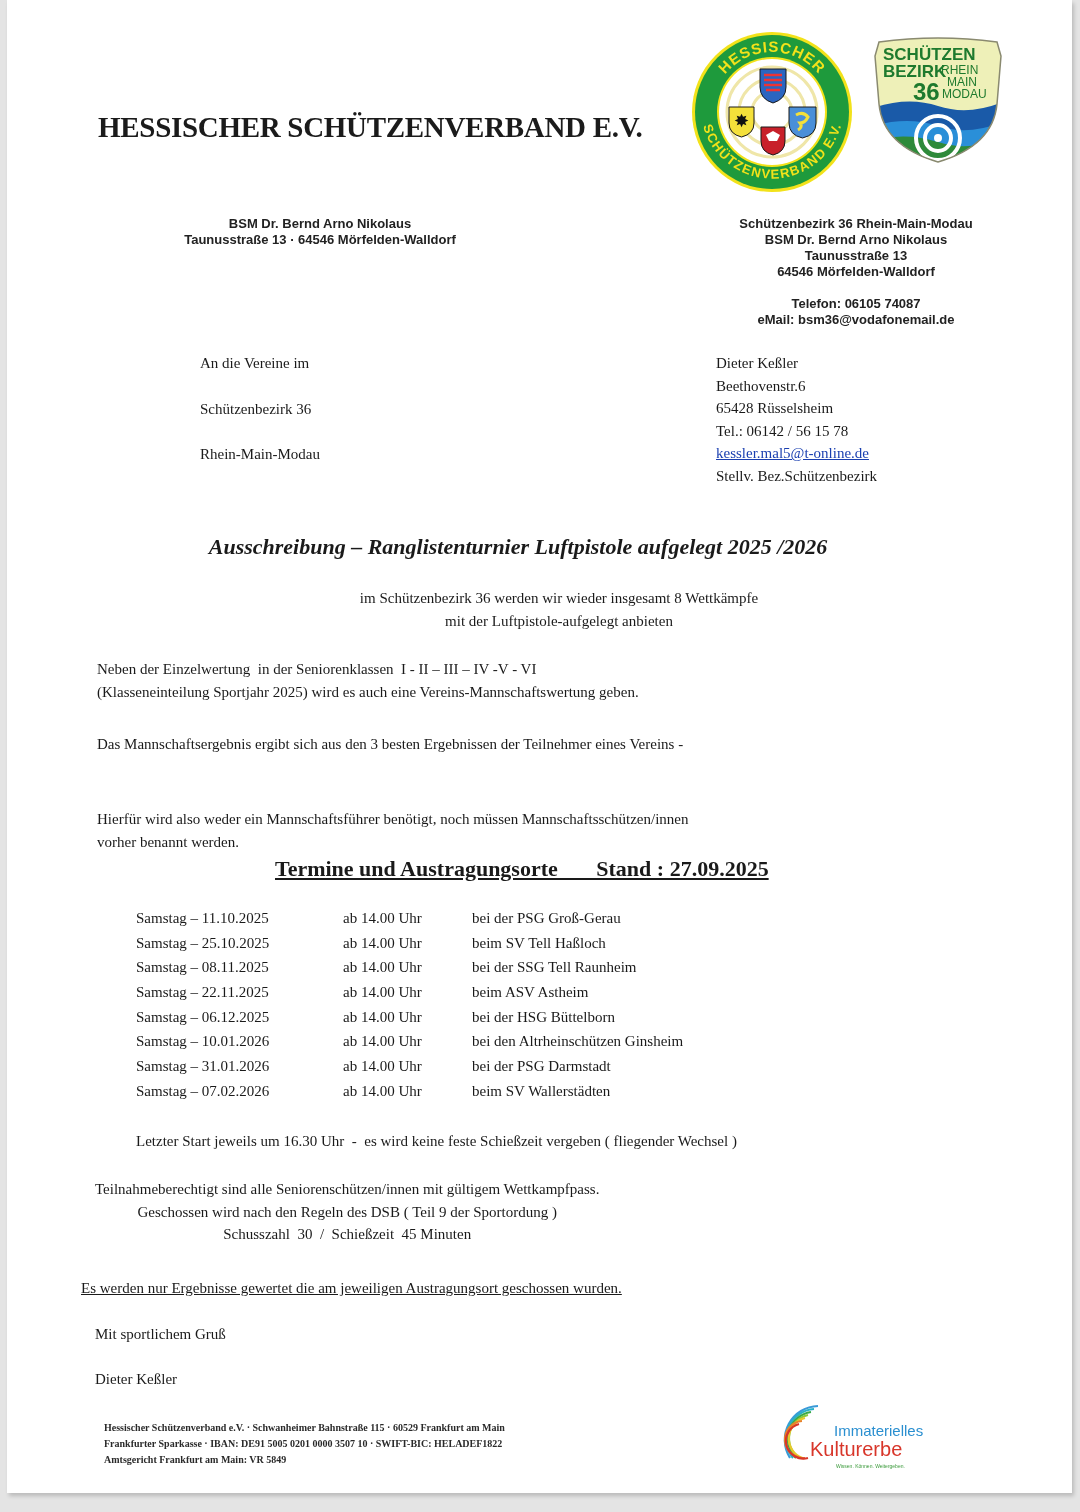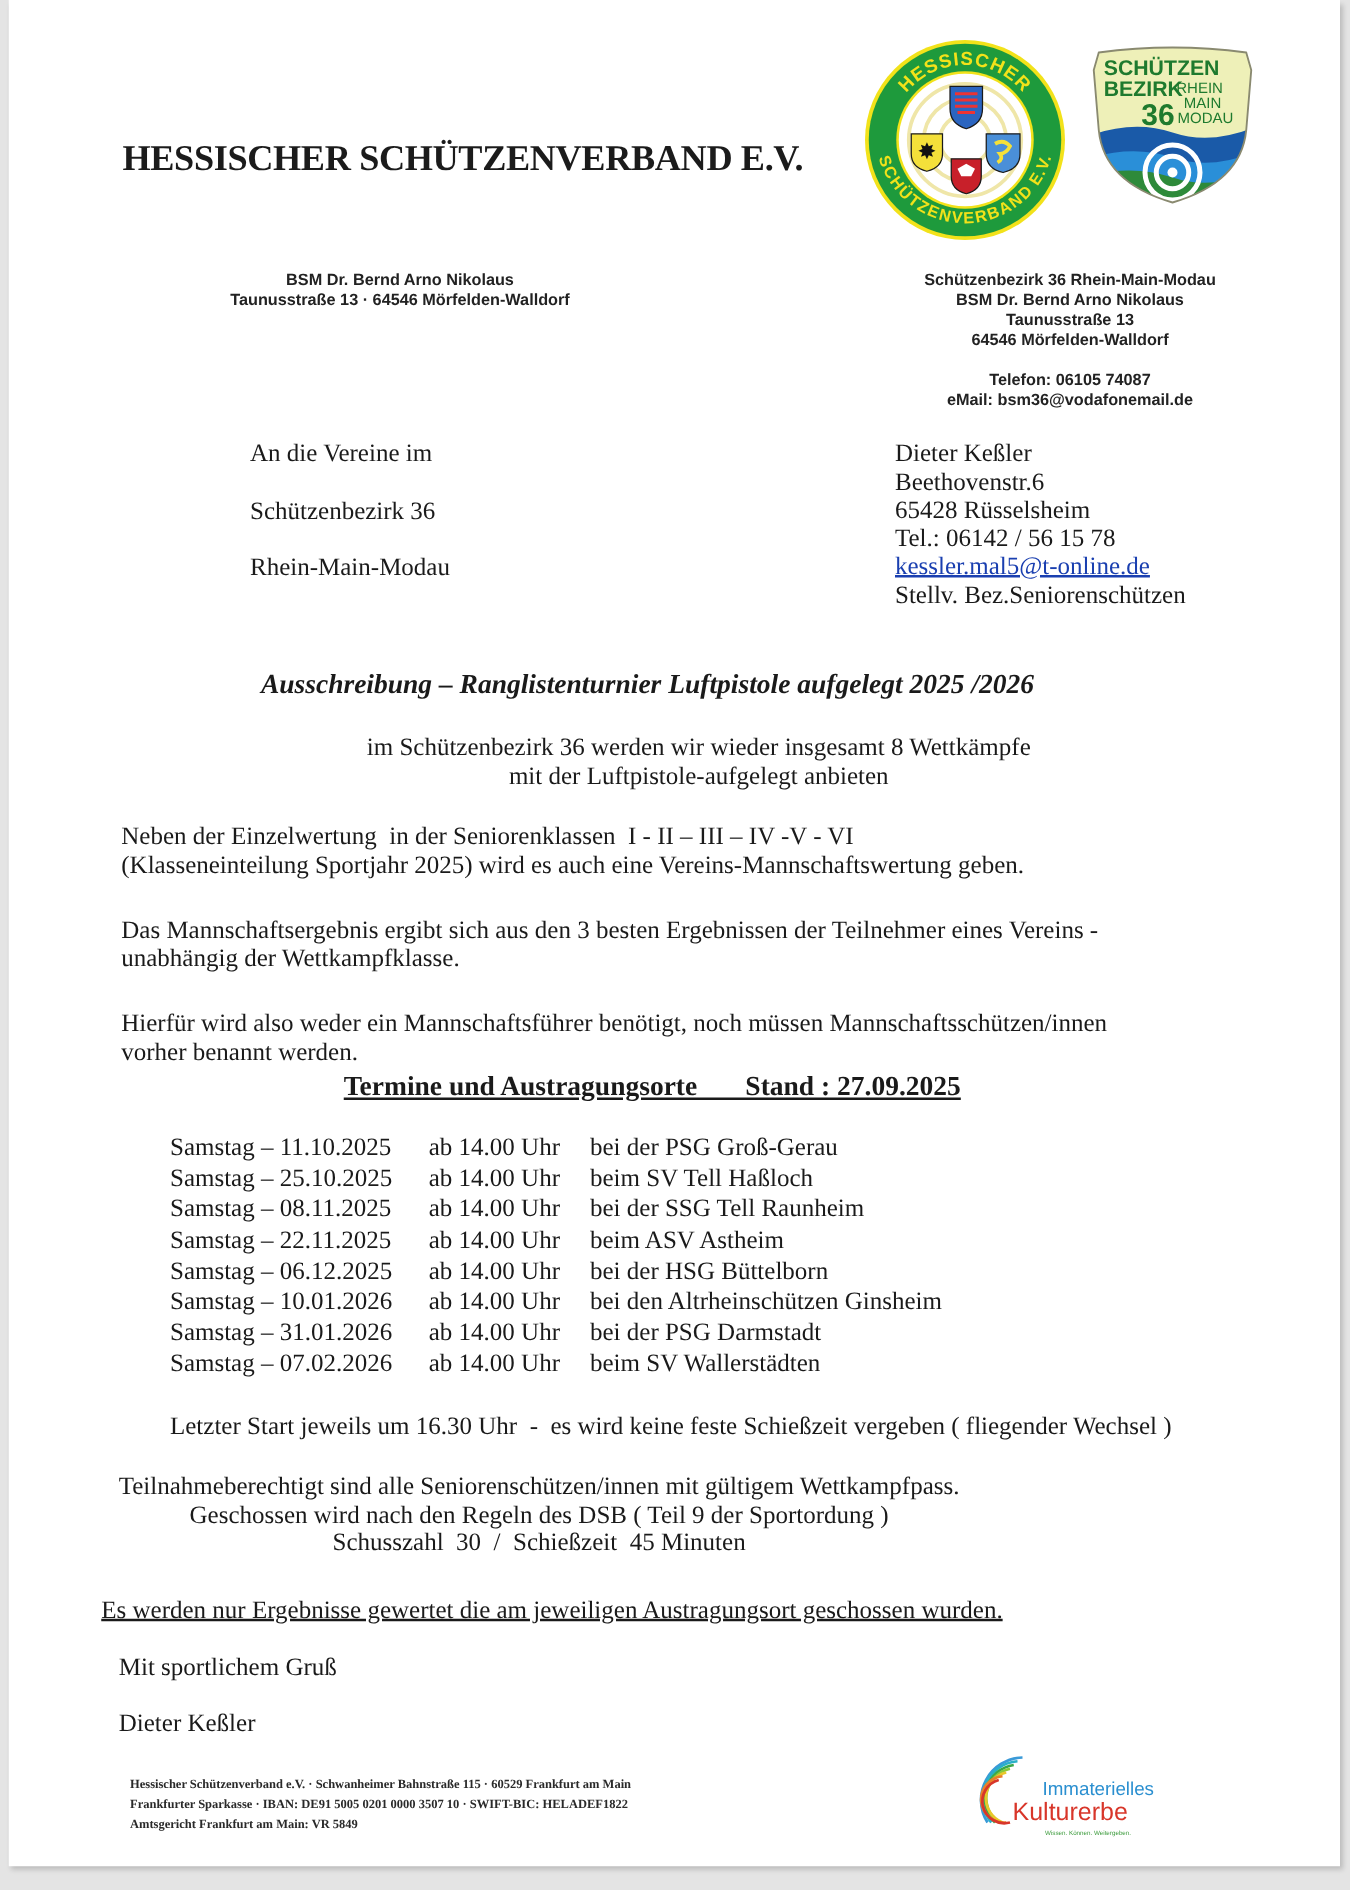--- a/index.html
+++ b/index.html
@@ -21,21 +21,21 @@
     font-family:"Liberation Serif", serif; font-weight:bold;
     font-size:29px; letter-spacing:-0.3px; color:#1b1b1b; white-space:nowrap;margin-top:16px;
   }
   .sans-bold {
     font-family:"Liberation Sans", sans-serif; font-weight:bold;
     font-size:13px; line-height:16px; color:#222;
   }
   .addr-left { left:165px; top:216px; width:310px; text-align:center; }
   .addr-right { left:718px; top:216px; width:276px; text-align:center; }
   .addr-right .gap { height:16px; }
-  .serif18 { font-family:"Liberation Serif", serif; font-size:20px; line-height:22.5px; color:#1a1a1a; }
+  .serif18 { font-family:"Liberation Serif", serif; font-size:15px; line-height:22.5px; color:#1a1a1a; }
   .recipient { left:200px; top:352px; }
   .recipient div { margin-bottom:23px; }
   .sender { left:716px; top:352px; }
   .sender a { color:#1a3fb0; text-decoration:underline; }
   .heading {
     left:0; width:1036px; top:534px; text-align:center;
     font-family:"Liberation Serif", serif; font-weight:bold; font-style:italic;
     font-size:22px; color:#1a1a1a;
   }
   .intro { left:0; width:1118px; top:587px; text-align:center; }
@@ -146,38 +146,37 @@
   <div>Schützenbezirk 36</div>
   <div>Rhein-Main-Modau</div>
 </div>
 
 <div class="abs serif18 sender">
   <div>Dieter Keßler</div>
   <div>Beethovenstr.6</div>
   <div>65428 Rüsselsheim</div>
   <div>Tel.: 06142 / 56 15 78</div>
   <div><a>kessler.mal5@t-online.de</a></div>
-  <div>Stellv. Bez.Seniorenschützen</div>
+  <div>Stellv. Bez.Schützenbezirk</div>
 </div>
 
 <div class="abs heading">Ausschreibung – Ranglistenturnier Luftpistole aufgelegt 2025 /2026</div>
 
 <div class="abs serif18 intro">
   <div>im Schützenbezirk 36 werden wir wieder insgesamt 8 Wettkämpfe</div>
   <div>mit der Luftpistole-aufgelegt anbieten</div>
 </div>
 
 <div class="abs serif18 para" style="top:658px;">
   <div style="white-space:pre;">Neben der Einzelwertung  in der Seniorenklassen  I - II – III – IV -V - VI</div>
   <div>(Klasseneinteilung Sportjahr 2025) wird es auch eine Vereins-Mannschaftswertung geben.</div>
 </div>
 
 <div class="abs serif18 para" style="top:733px;">
   <div>Das Mannschaftsergebnis ergibt sich aus den 3 besten Ergebnissen der Teilnehmer eines Vereins -</div>
-  <div>unabhängig der Wettkampfklasse.</div>
 </div>
 
 <div class="abs serif18 para" style="top:808px;">
   <div>Hierfür wird also weder ein Mannschaftsführer benötigt, noch müssen Mannschaftsschützen/innen</div>
   <div>vorher benannt werden.</div>
 </div>
 
 <div class="abs termine-head">Termine und Austragungsorte       Stand : 27.09.2025</div>
 
 <div class="abs serif18 schedule">

